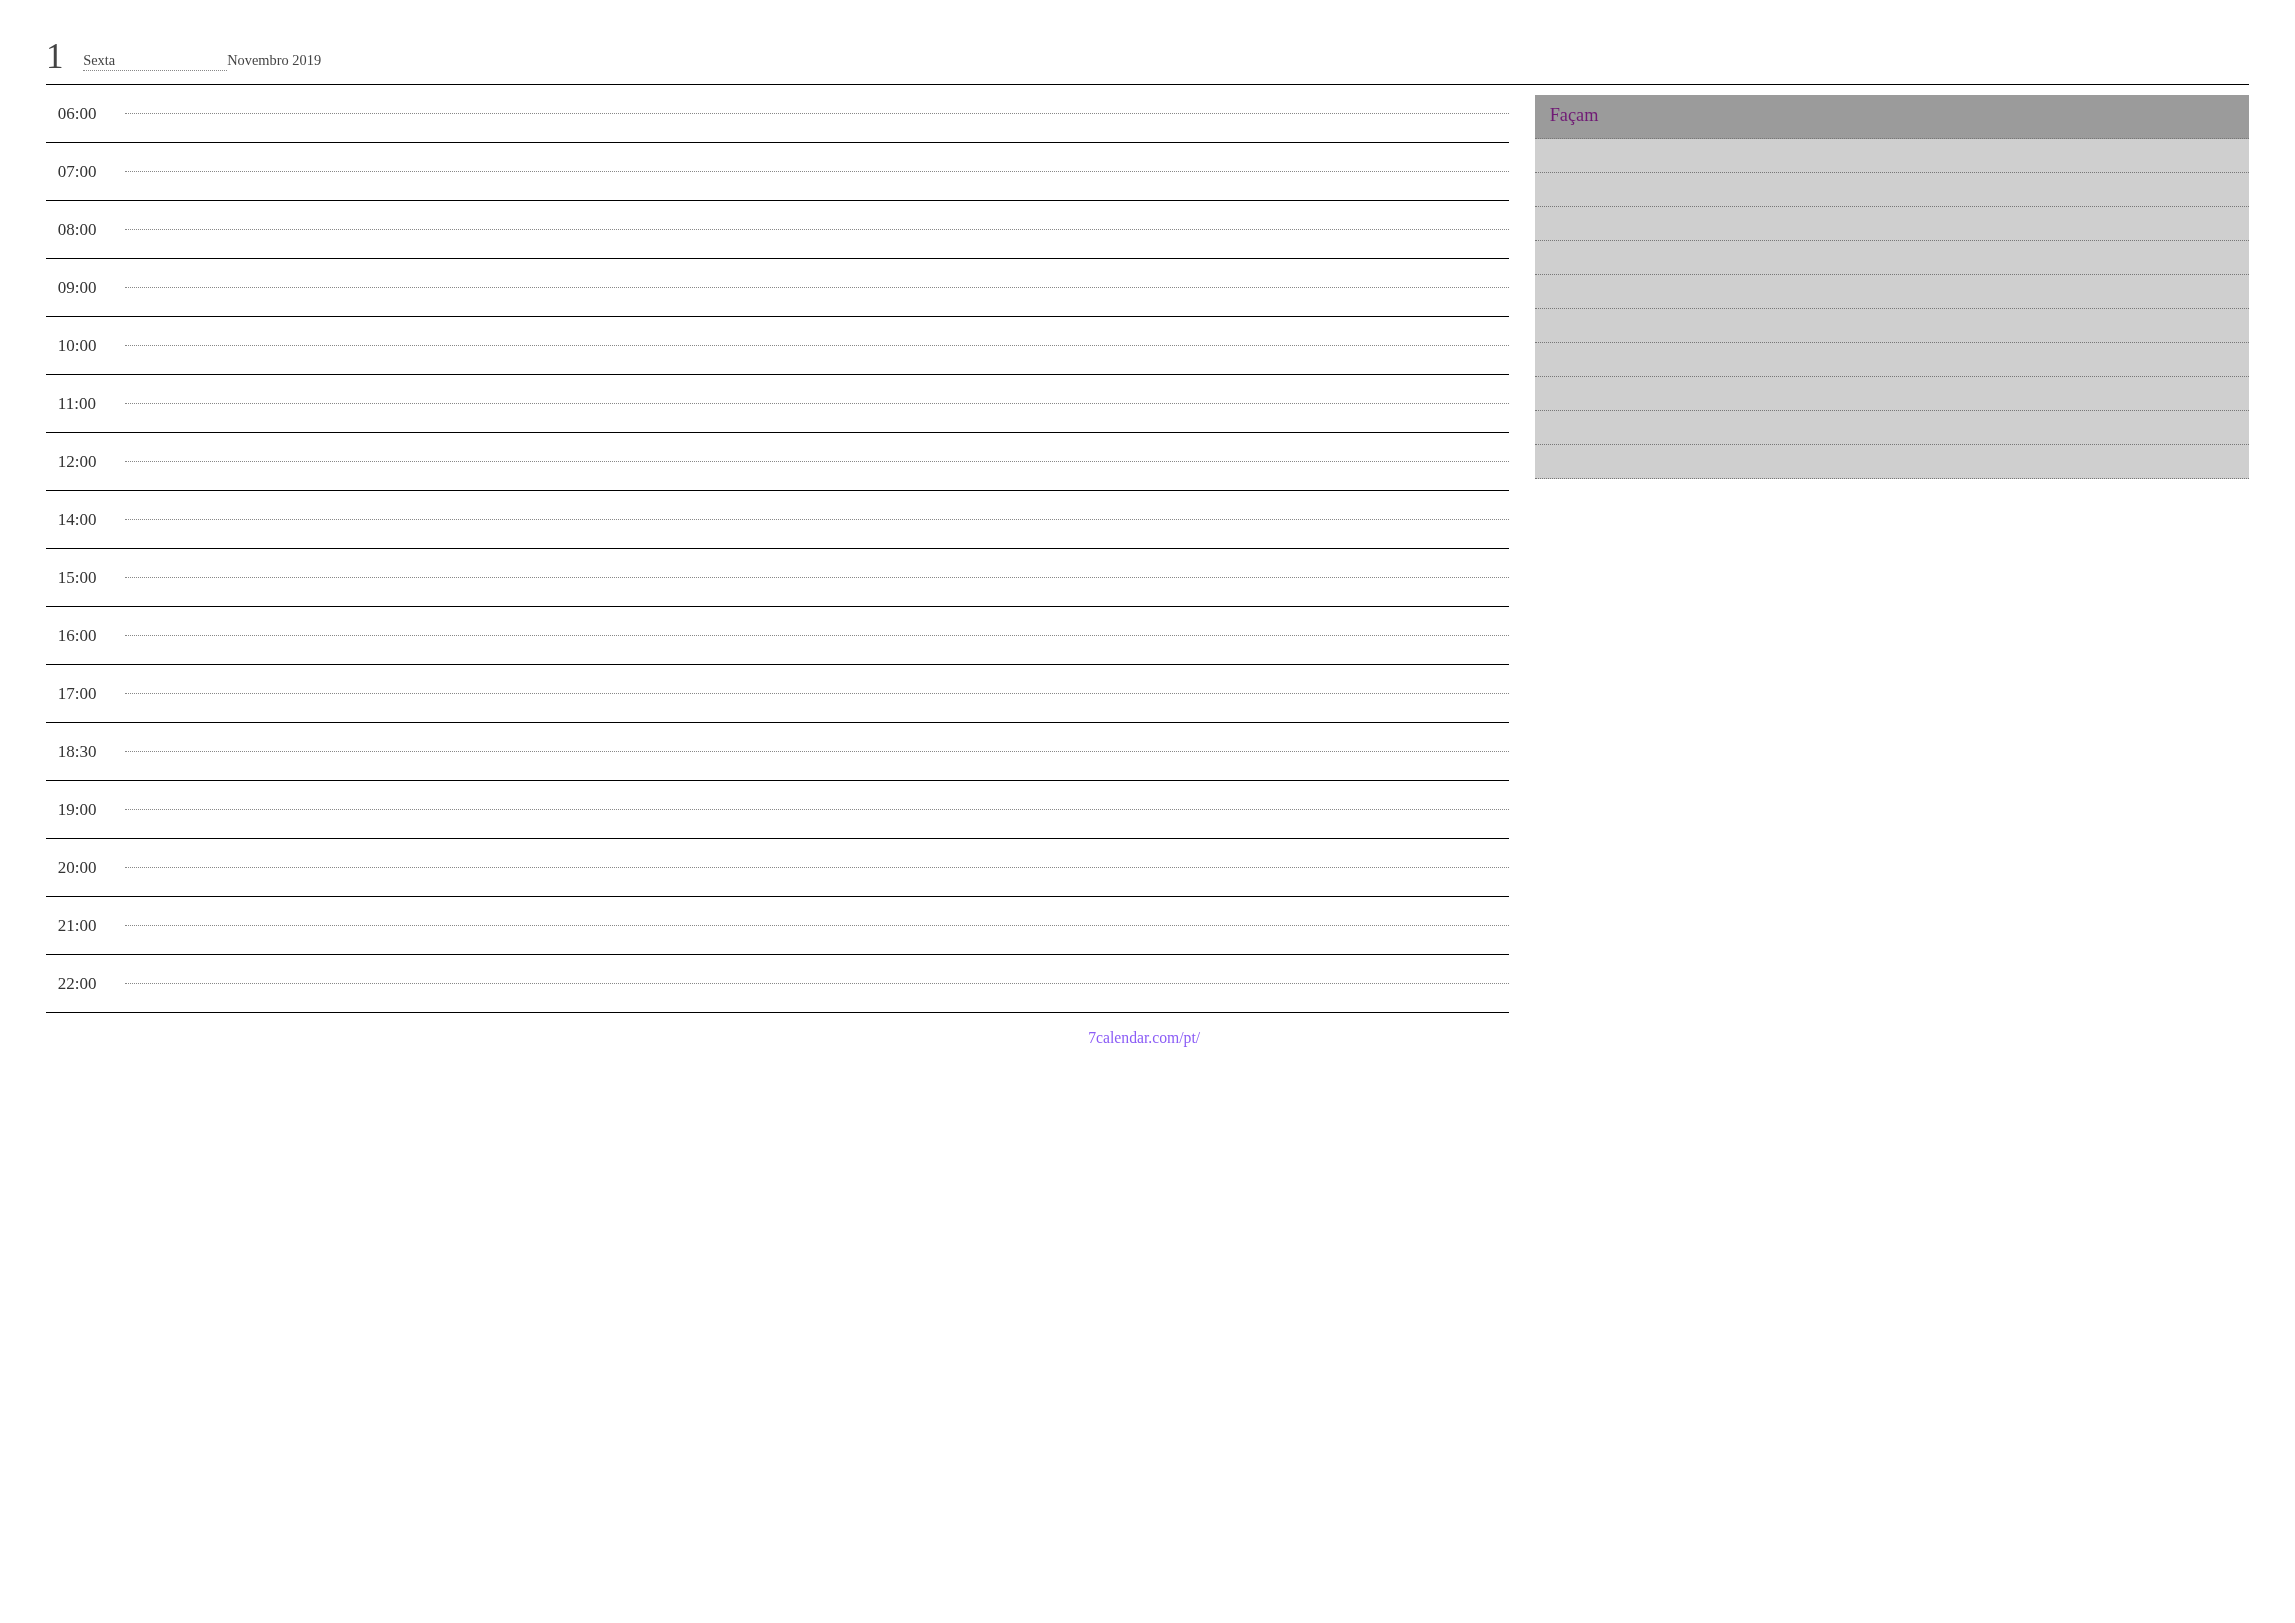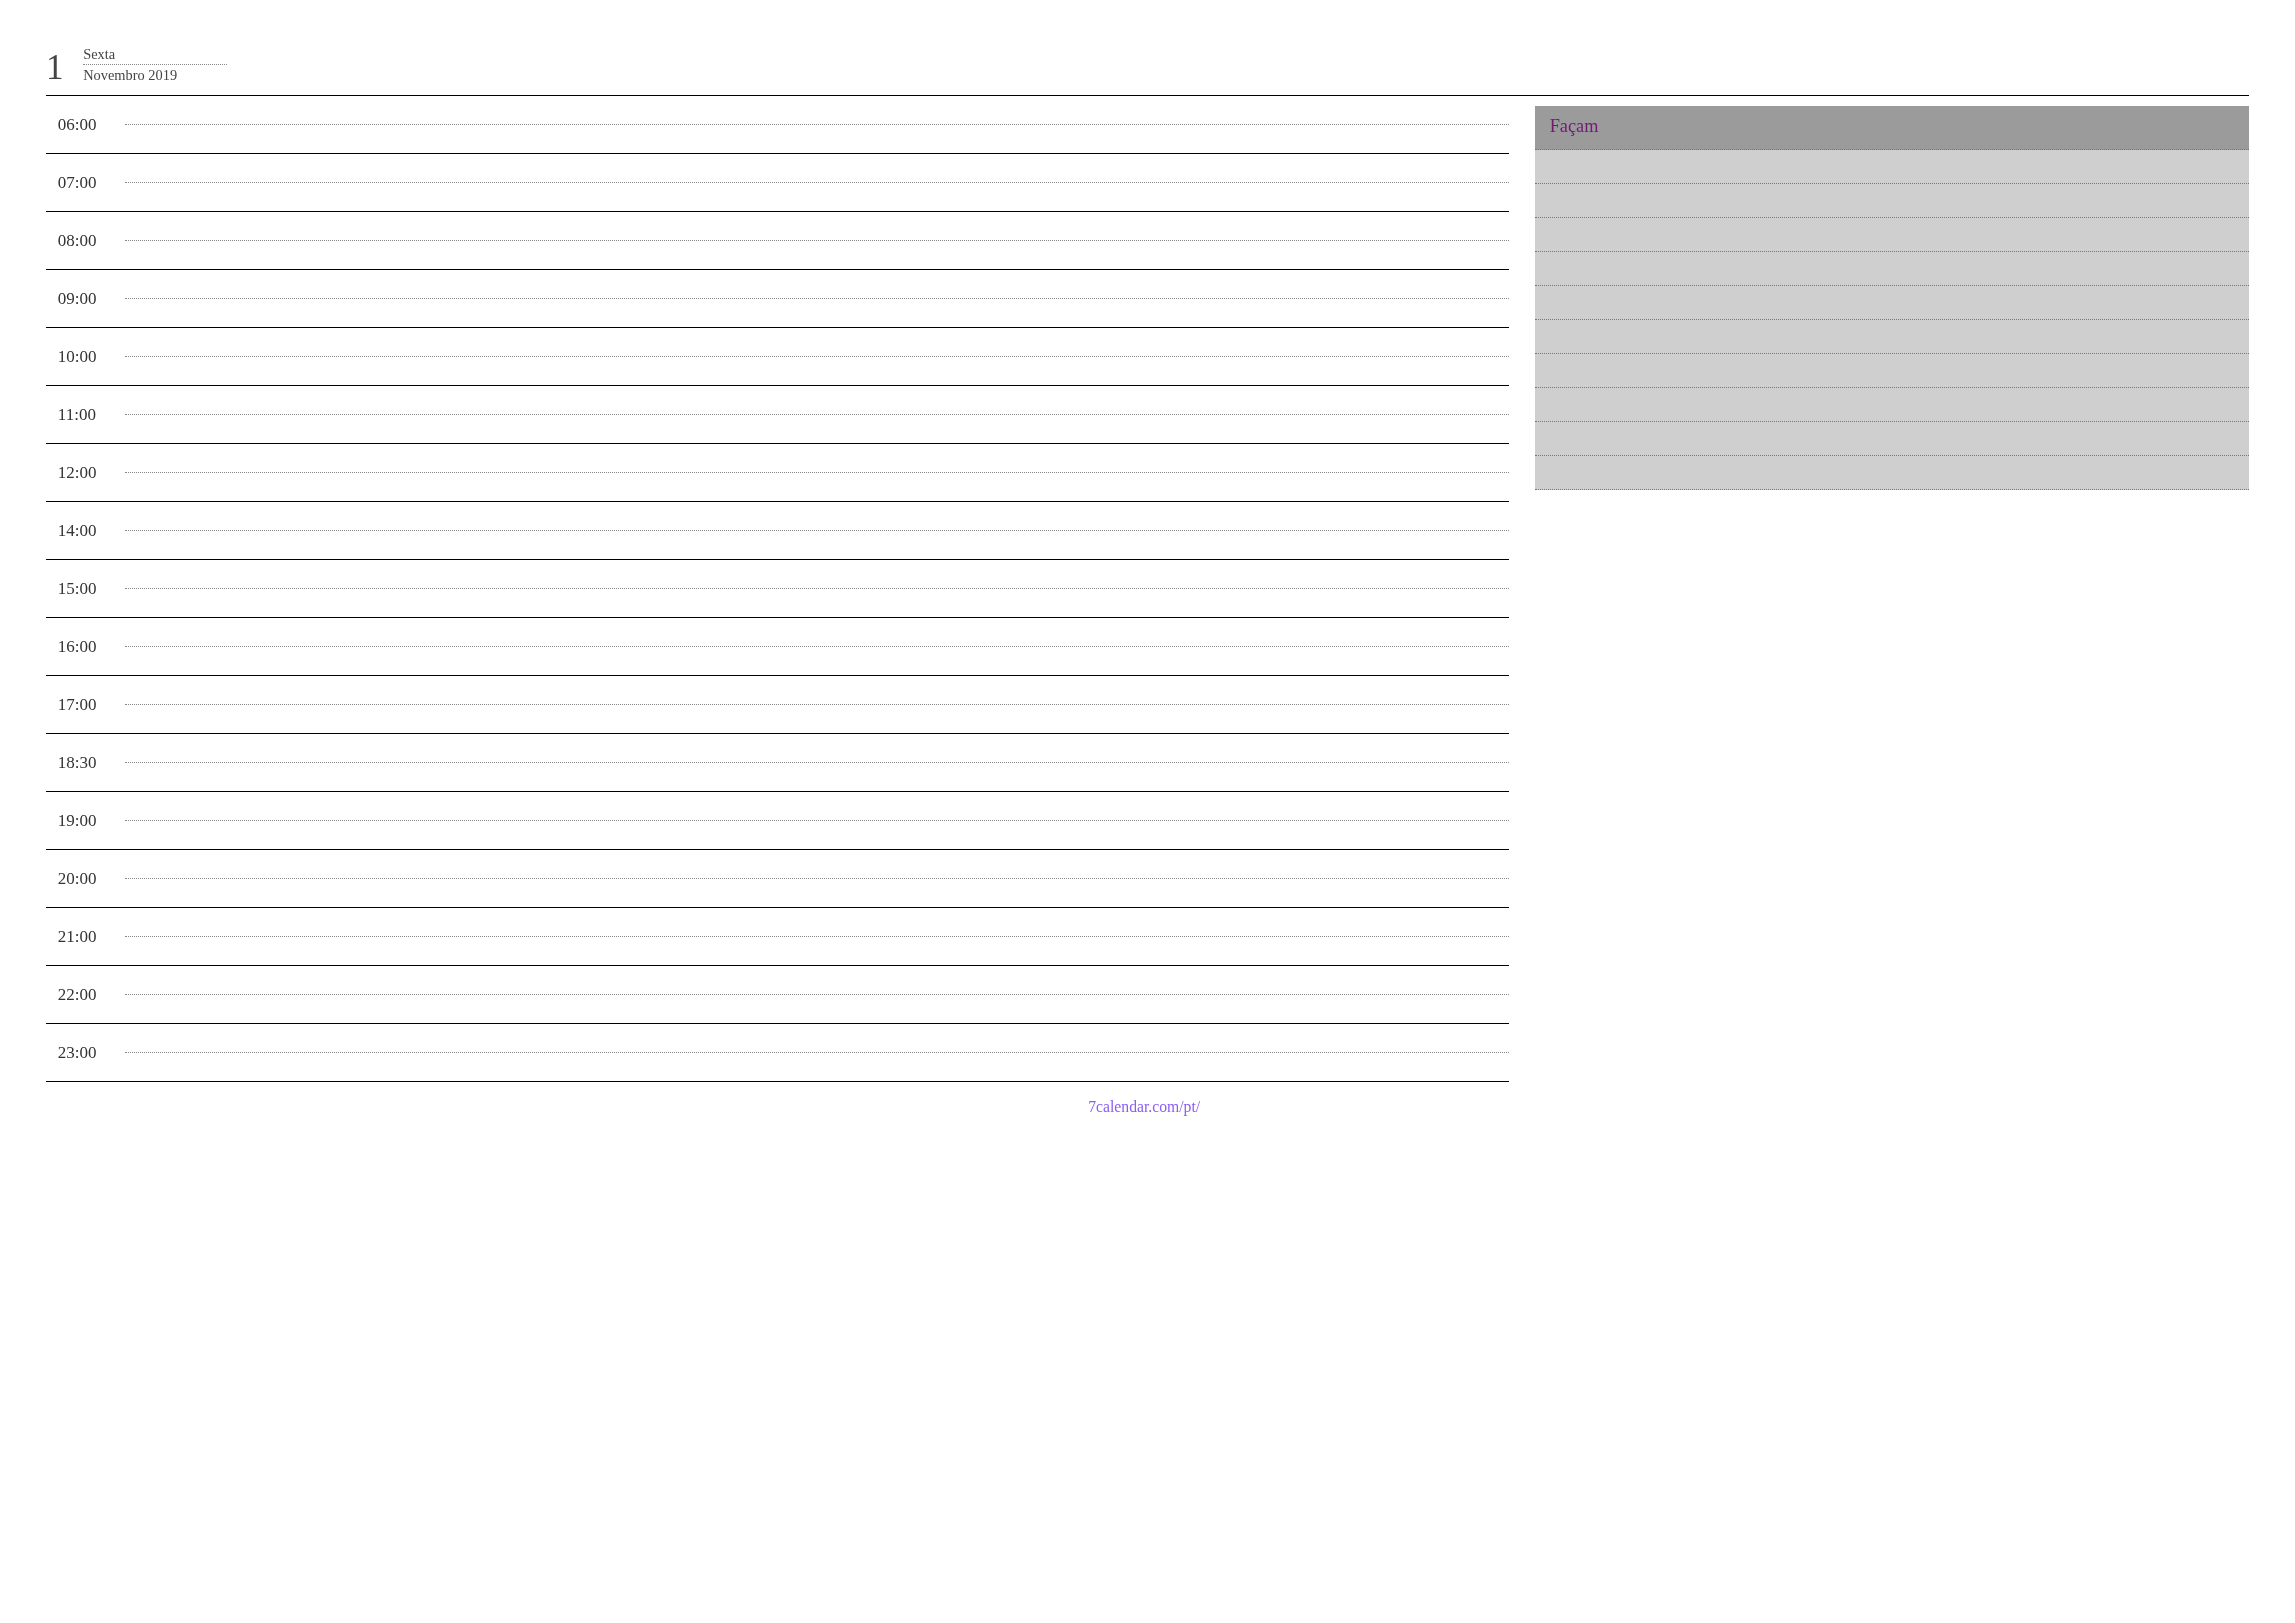--- a/index.html
+++ b/index.html
@@ -23,25 +23,24 @@
   }
   .day-number {
     font-size: 35px;
     font-weight: 400;
     line-height: 1;
     color: #444;
     padding-bottom: 1.3px;
   }
   .day-meta {
     display: flex;
-    flex-direction: column;
+    flex-direction: row;
     font-size: 14.4px;
     color: #444;
     padding-bottom: 2.6px;
-    margin-top: 7px;
   }
   .day-meta .weekday {
     border-bottom: 1.3px dotted #888;
     padding-bottom: 1.3px;
     margin-bottom: 1.3px;
     width: 144px;
   }
   .content {
     display: flex;
     gap: 26px;
@@ -171,24 +170,20 @@
           <div class="hour-line"></div>
         </div>
         <div class="hour-row">
           <div class="hour-label">21:00</div>
           <div class="hour-line"></div>
         </div>
         <div class="hour-row">
           <div class="hour-label">22:00</div>
           <div class="hour-line"></div>
         </div>
-        <div class="hour-row">
-          <div class="hour-label">23:00</div>
-          <div class="hour-line"></div>
-        </div>
       </div>
 
     <div class="sidebar">
       <div class="side-block">
         <div class="side-header">Façam</div>
         <div class="side-lines" id="todo-lines">
             <div class="side-line"></div>
             <div class="side-line"></div>
             <div class="side-line"></div>
             <div class="side-line"></div>

